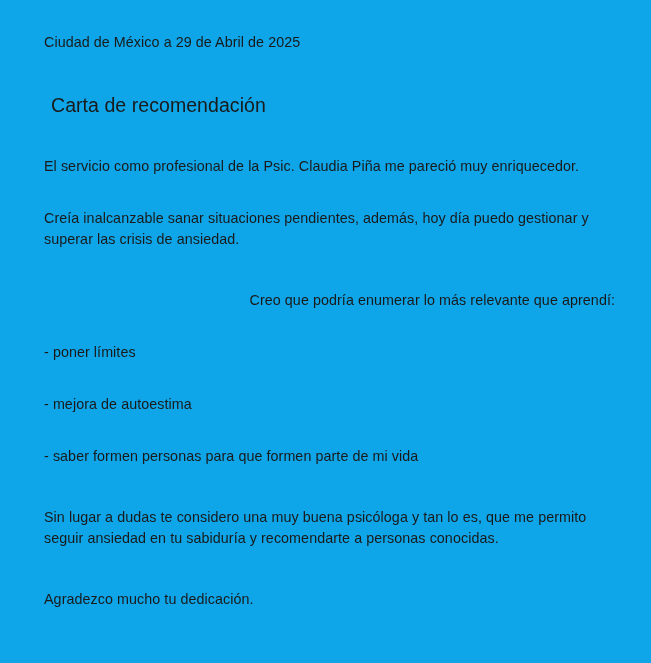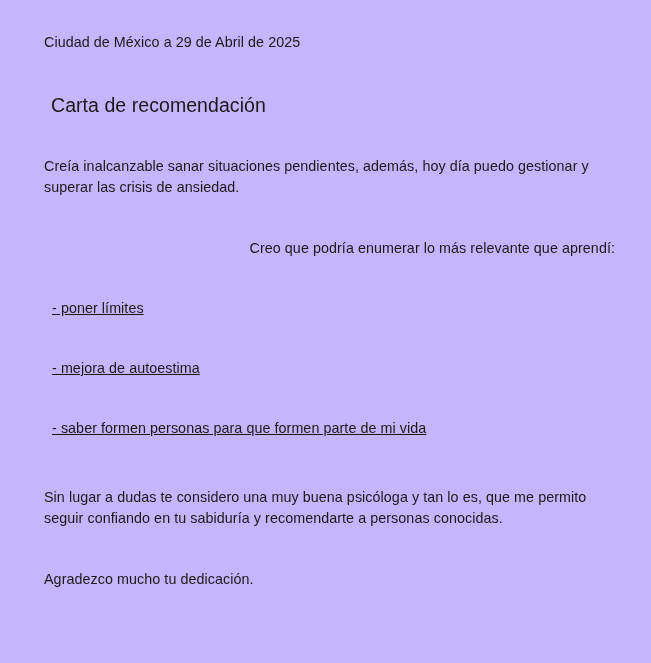--- a/index.html
+++ b/index.html
@@ -14,21 +14,21 @@
     overflow: hidden;
     font-family: "Liberation Sans", sans-serif;
     color: #1a1a1a;
     -webkit-font-smoothing: antialiased;
   }
 
   .page {
     position: relative;
     width: 651px;
     height: 663px;
-    background: #c4b5fd;
+    background: #0ea5e9;
     box-sizing: border-box;
     padding: 0 36px 0 44px;
   }
 
   .letter {
     padding-top: 32px;
   }
 
   
   .line {
@@ -56,23 +56,22 @@
     margin: 0;
     padding-top: 31px;
   }
 
   .list {
     list-style: none;
     margin: 0;
     padding: 0;
   }
   .list-item {
-    margin: 8px;
+    margin: 0;
     padding-top: 31px;
-    text-decoration: underline;
   }
 
   .list-intro {
     padding-top: 40px;
     text-align: right;
   }
 
   .gap-lg {
     padding-top: 40px;
   }
@@ -84,32 +83,33 @@
 </head>
 <body>
 
 <div class="page">
   <article class="letter">
 
     <p class="line date-line">Ciudad de México a 29 de Abril de 2025</p>
 
     <h1 class="doc-title">Carta de recomendación</h1>
 
+    <p class="line para">El servicio como profesional de la Psic. Claudia Piña me pareció muy enriquecedor.</p>
 
     <p class="line para">Creía inalcanzable sanar situaciones pendientes, además, hoy día puedo gestionar y superar las crisis de ansiedad.</p>
 
     <p class="line para list-intro">Creo que podría enumerar lo más relevante que aprendí:</p>
 
     <ul class="list">
       <li class="line list-item">- poner límites</li>
       <li class="line list-item">- mejora de autoestima</li>
       <li class="line list-item">- saber formen personas para que formen parte de mi vida</li>
     </ul>
 
-    <p class="line para gap-lg">Sin lugar a dudas te considero una muy buena psicóloga y tan lo es, que me permito seguir confiando en tu sabiduría y recomendarte a personas conocidas.</p>
+    <p class="line para gap-lg">Sin lugar a dudas te considero una muy buena psicóloga y tan lo es, que me permito seguir ansiedad en tu sabiduría y recomendarte a personas conocidas.</p>
 
     <p class="line para gap-lg">Agradezco mucho tu dedicación.</p>
 
     <div class="signoff-block">
       
       
     </div>
 
   </article>
 </div>

